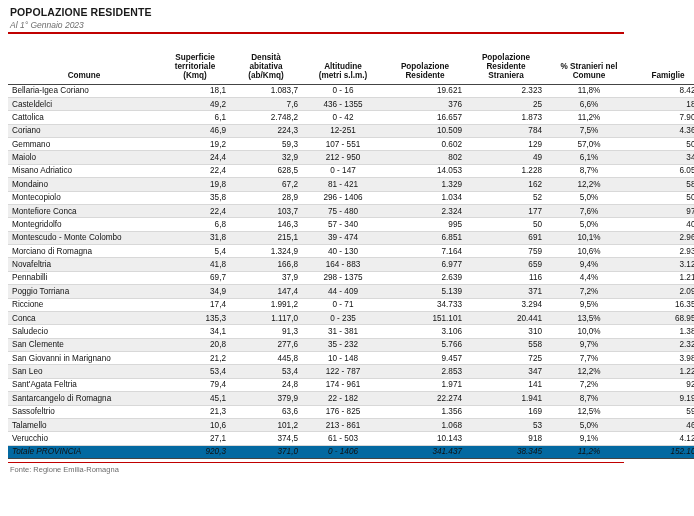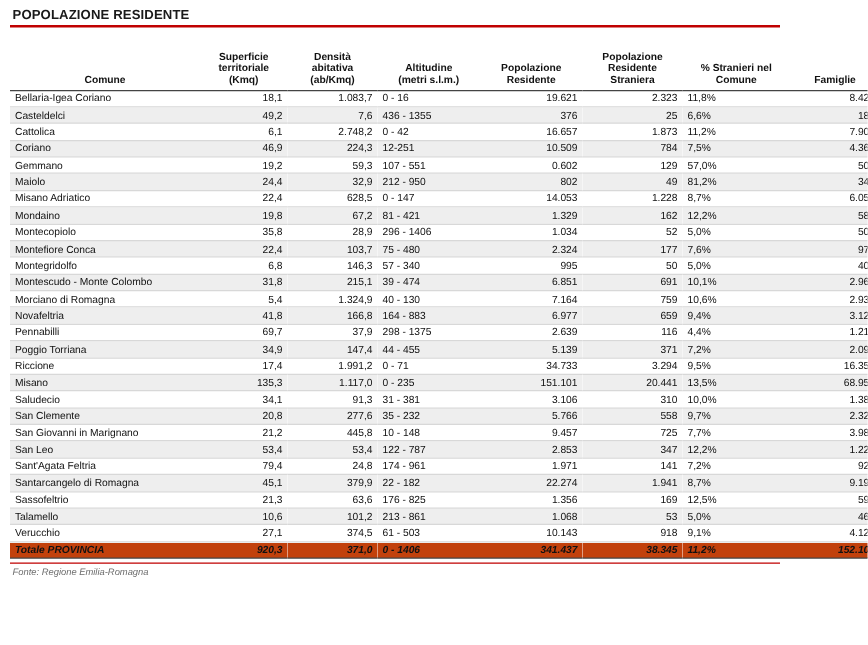--- a/index.html
+++ b/index.html
@@ -61,57 +61,57 @@
   table.data td {
     padding: 1.6px 4px;
     line-height: 1.12;
     border-bottom: 0.6px solid #d8d8d8;
     white-space: nowrap;
     overflow: hidden;
     text-overflow: ellipsis;
   }
   td.c-name { text-align: left; }
   td.num { text-align: right; }
-  td.mid { text-align: left; }
+  td.mid { text-align: center; }
   tbody tr.alt td { background: #eeeeee; }
   tbody tr.total td {
-    font-weight: bold;
+    font-weight: normal;
     font-style: italic;
     border-top: 1.1px solid #444;
     border-bottom: 1.1px solid #444;
-    background: #c2410c;
+    background: #0369a1;
   }
   .footer-rule {
     height: 1.4px;
     background: #c00000;
     width: 100%;
     margin-top: 3px;
   }
   .source {
     font-size: 7.5px;
-    font-style: italic;
     color: #6d6d6d;
     margin-top: 2px;
     margin-left: 2px;
   }
   col.w-name { width: 152px; }
   col.w-sup { width: 70px; }
   col.w-den { width: 72px; }
   col.w-alt { width: 82px; }
   col.w-pop { width: 82px; }
   col.w-str { width: 80px; }
   col.w-perc { width: 86px; }
   col.w-fam { width: 72px; }
 </style>
 </head>
 <body>
 
 <div class="page">
 
   <div class="title">POPOLAZIONE RESIDENTE</div>
+  <div class="subtitle">Al 1° Gennaio 2023</div>
   <div class="rule-top"></div>
 
   <table class="data">
     <colgroup>
       <col class="w-name">
       <col class="w-sup">
       <col class="w-den">
       <col class="w-alt">
       <col class="w-pop">
       <col class="w-str">
@@ -206,21 +206,21 @@
           <td class="mid">57,0%</td>
           <td class="num">503</td>
         </tr>
         <tr class="alt">
           <td class="c-name">Maiolo</td>
           <td class="num">24,4</td>
           <td class="num">32,9</td>
           <td class="mid">212 - 950</td>
           <td class="num">802</td>
           <td class="num">49</td>
-          <td class="mid">81,2%</td>
+          <td class="mid">6,1%</td>
           <td class="num">348</td>
         </tr>
         <tr>
           <td class="c-name">Misano Adriatico</td>
           <td class="num">22,4</td>
           <td class="num">628,5</td>
           <td class="mid">0 - 147</td>
           <td class="num">14.053</td>
           <td class="num">1.228</td>
           <td class="mid">8,7%</td>
@@ -303,38 +303,38 @@
           <td class="mid">298 - 1375</td>
           <td class="num">2.639</td>
           <td class="num">116</td>
           <td class="mid">4,4%</td>
           <td class="num">1.210</td>
         </tr>
         <tr class="alt">
           <td class="c-name">Poggio Torriana</td>
           <td class="num">34,9</td>
           <td class="num">147,4</td>
-          <td class="mid">44 - 455</td>
+          <td class="mid">44 - 409</td>
           <td class="num">5.139</td>
           <td class="num">371</td>
           <td class="mid">7,2%</td>
           <td class="num">2.093</td>
         </tr>
         <tr>
           <td class="c-name">Riccione</td>
           <td class="num">17,4</td>
           <td class="num">1.991,2</td>
           <td class="mid">0 - 71</td>
           <td class="num">34.733</td>
           <td class="num">3.294</td>
           <td class="mid">9,5%</td>
           <td class="num">16.350</td>
         </tr>
         <tr class="alt">
-          <td class="c-name">Misano</td>
+          <td class="c-name">Conca</td>
           <td class="num">135,3</td>
           <td class="num">1.117,0</td>
           <td class="mid">0 - 235</td>
           <td class="num">151.101</td>
           <td class="num">20.441</td>
           <td class="mid">13,5%</td>
           <td class="num">68.958</td>
         </tr>
         <tr>
           <td class="c-name">Saludecio</td>

